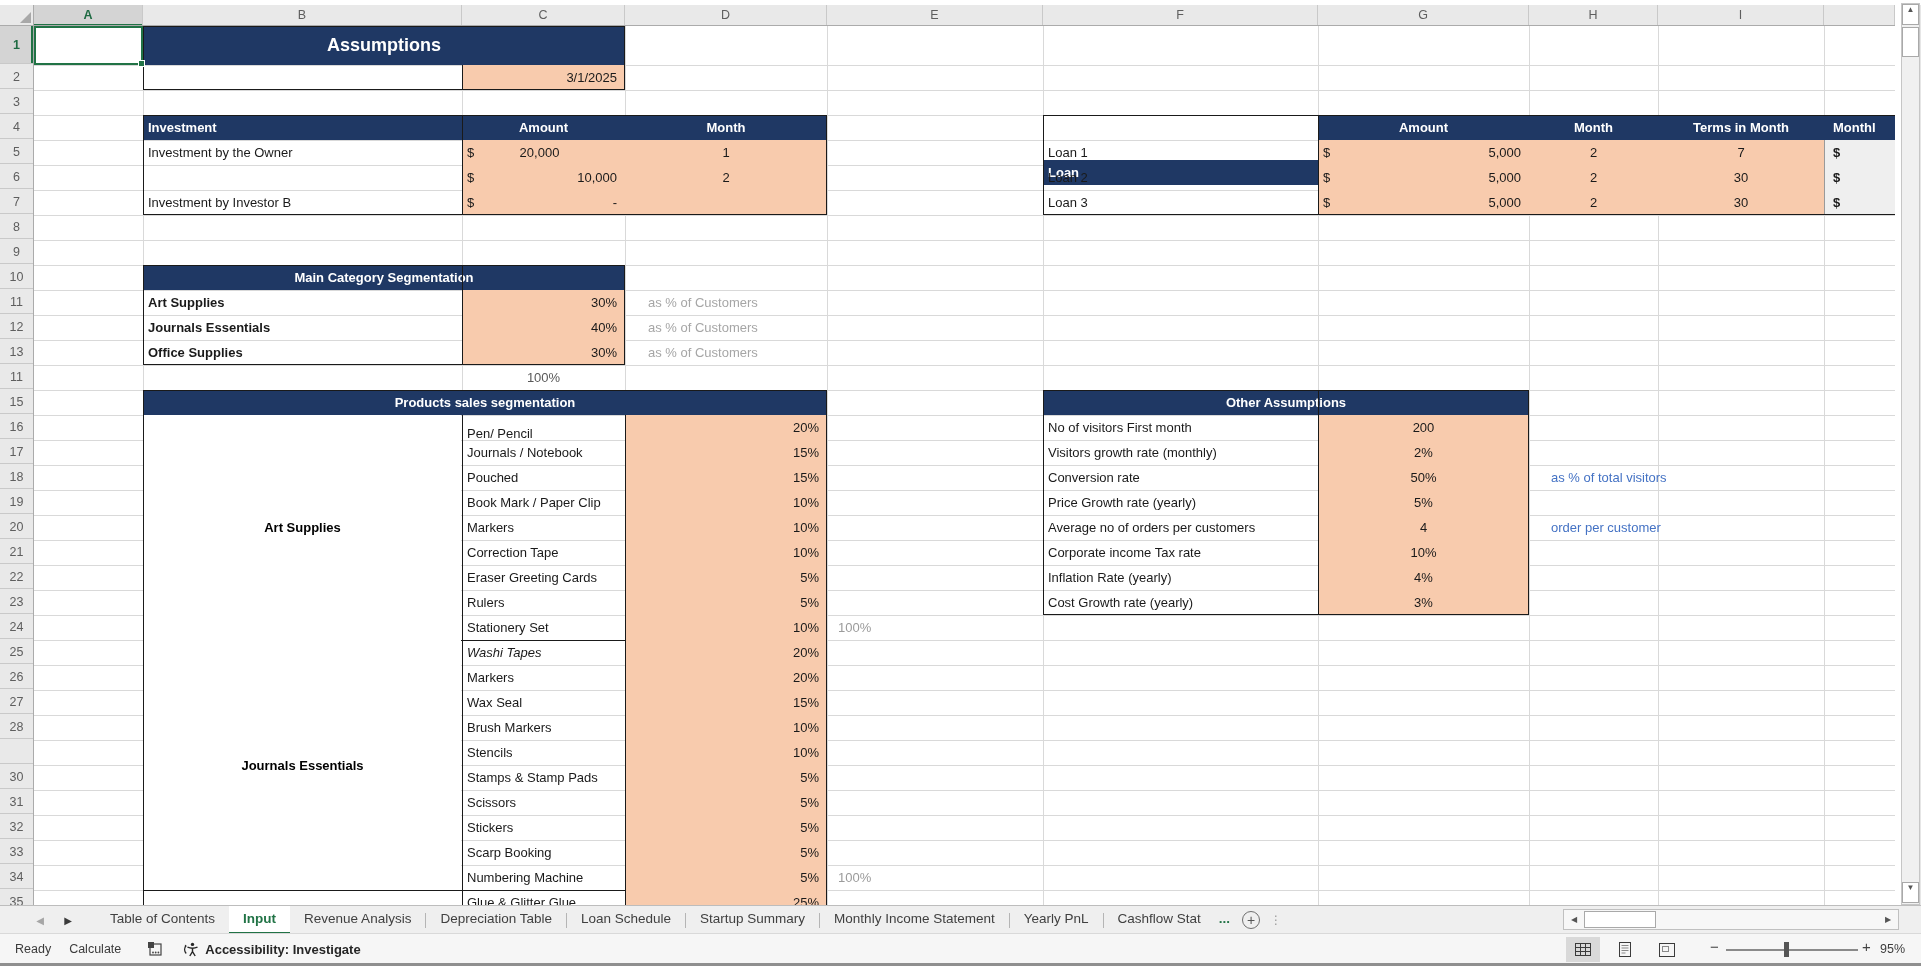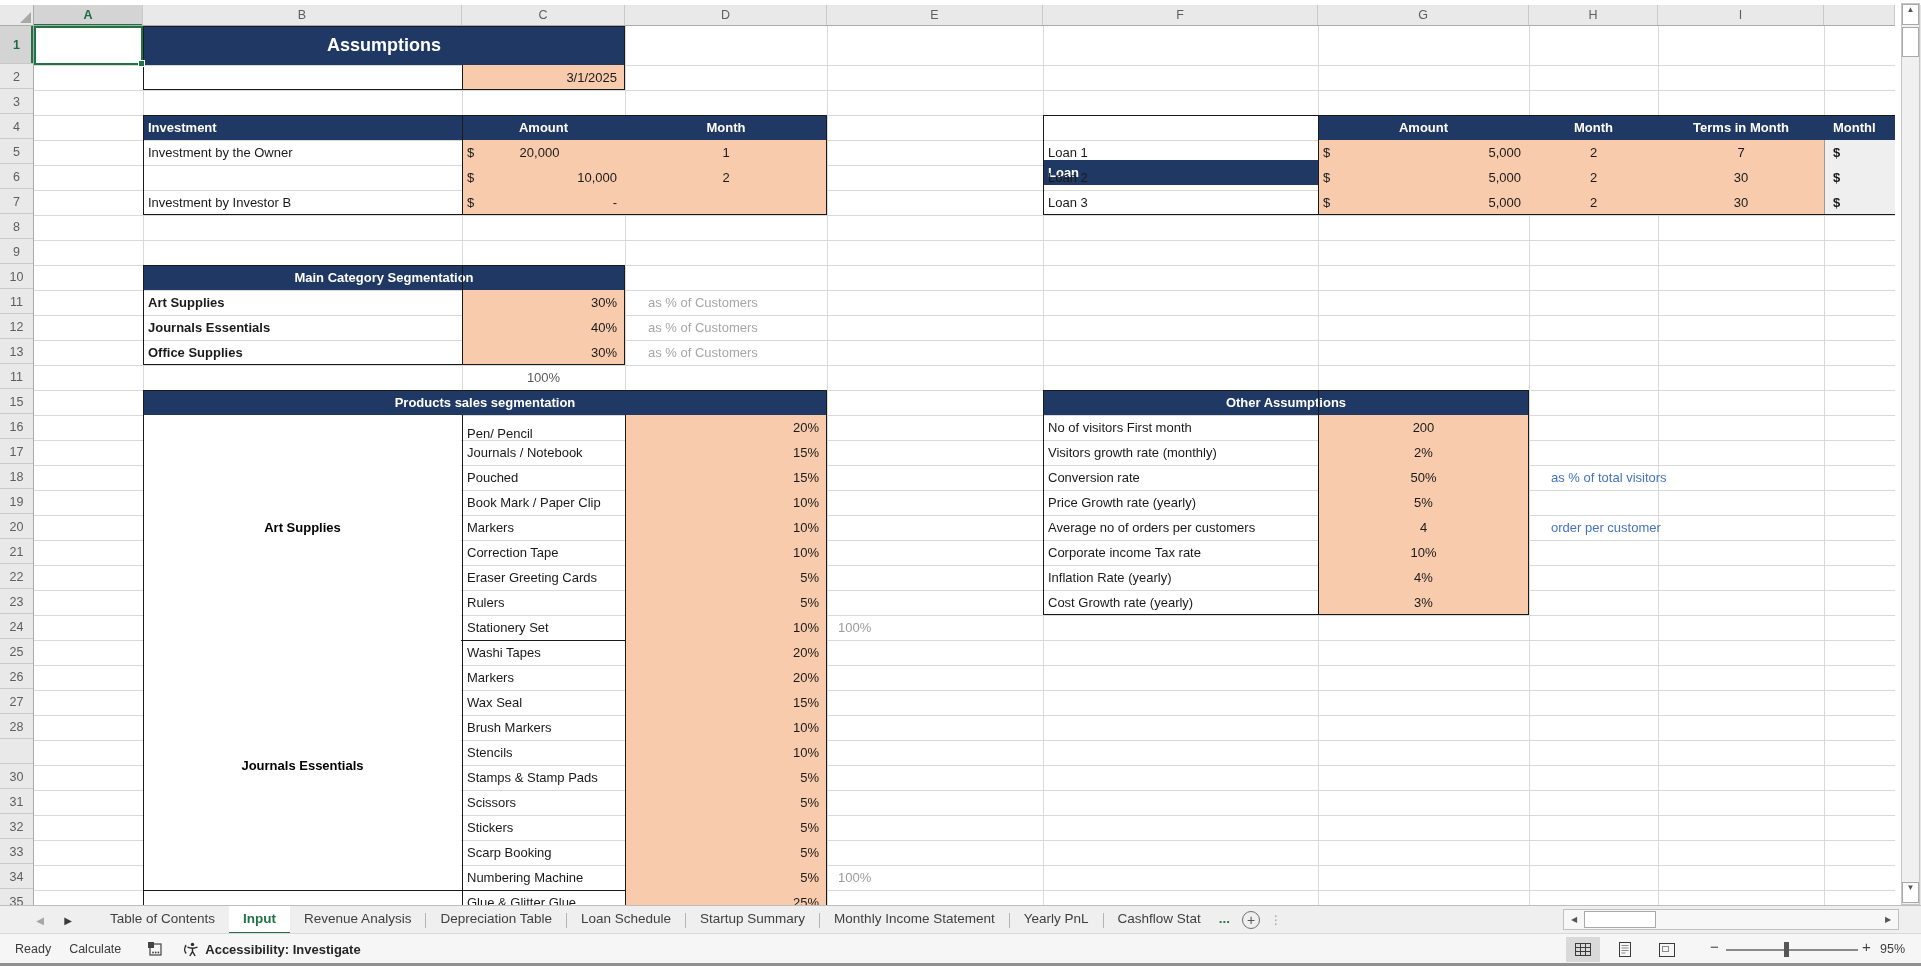--- a/index.html
+++ b/index.html
@@ -271,21 +271,21 @@
       <div class="ct right orange" style="left: 591px; top: 514px; width: 202px; height: 25px;">10%</div>
       <div class="ct left" style="left: 428px; top: 539px; width: 163px; height: 25px;">Eraser Greeting Cards</div>
       <div class="ct right orange" style="left: 591px; top: 539px; width: 202px; height: 25px;">5%</div>
       <div class="ct left" style="left: 428px; top: 564px; width: 163px; height: 25px;">Rulers</div>
       <div class="ct right orange" style="left: 591px; top: 564px; width: 202px; height: 25px;">5%</div>
       <div class="ct left" style="left: 428px; top: 589px; width: 163px; height: 25px;">Stationery Set</div>
       <div class="ct right orange" style="left: 591px; top: 589px; width: 202px; height: 25px;">10%</div>
       <div class="ct note left" style="left: 799px; top: 589px; width: 60px; height: 25px; color: rgb(155, 155, 155);">100%</div>
       <div class="hline" style="left: 109px; top: 614px; width: 684px; height: 1px;"></div>
       <div class="whitec bold center" style="left: 110px; top: 614px; width: 317px; height: 250px; display: flex; align-items: center; justify-content: center; font-size: 13px;">Journals Essentials</div>
-      <div class="ct left" style="left: 428px; top: 614px; width: 163px; height: 25px;">Washi Tapes</div>
+      <div class="ct left" style="left: 428px; top: 614px; width: 163px; height: 25px; font-style: italic;">Washi Tapes</div>
       <div class="ct right orange" style="left: 591px; top: 614px; width: 202px; height: 25px;">20%</div>
       <div class="ct left" style="left: 428px; top: 639px; width: 163px; height: 25px;">Markers</div>
       <div class="ct right orange" style="left: 591px; top: 639px; width: 202px; height: 25px;">20%</div>
       <div class="ct left" style="left: 428px; top: 664px; width: 163px; height: 25px;">Wax Seal</div>
       <div class="ct right orange" style="left: 591px; top: 664px; width: 202px; height: 25px;">15%</div>
       <div class="ct left" style="left: 428px; top: 689px; width: 163px; height: 25px;">Brush Markers</div>
       <div class="ct right orange" style="left: 591px; top: 689px; width: 202px; height: 25px;">10%</div>
       <div class="ct left" style="left: 428px; top: 714px; width: 163px; height: 25px;">Stencils</div>
       <div class="ct right orange" style="left: 591px; top: 714px; width: 202px; height: 25px;">10%</div>
       <div class="ct left" style="left: 428px; top: 739px; width: 163px; height: 25px;">Stamps &amp; Stamp Pads</div>

